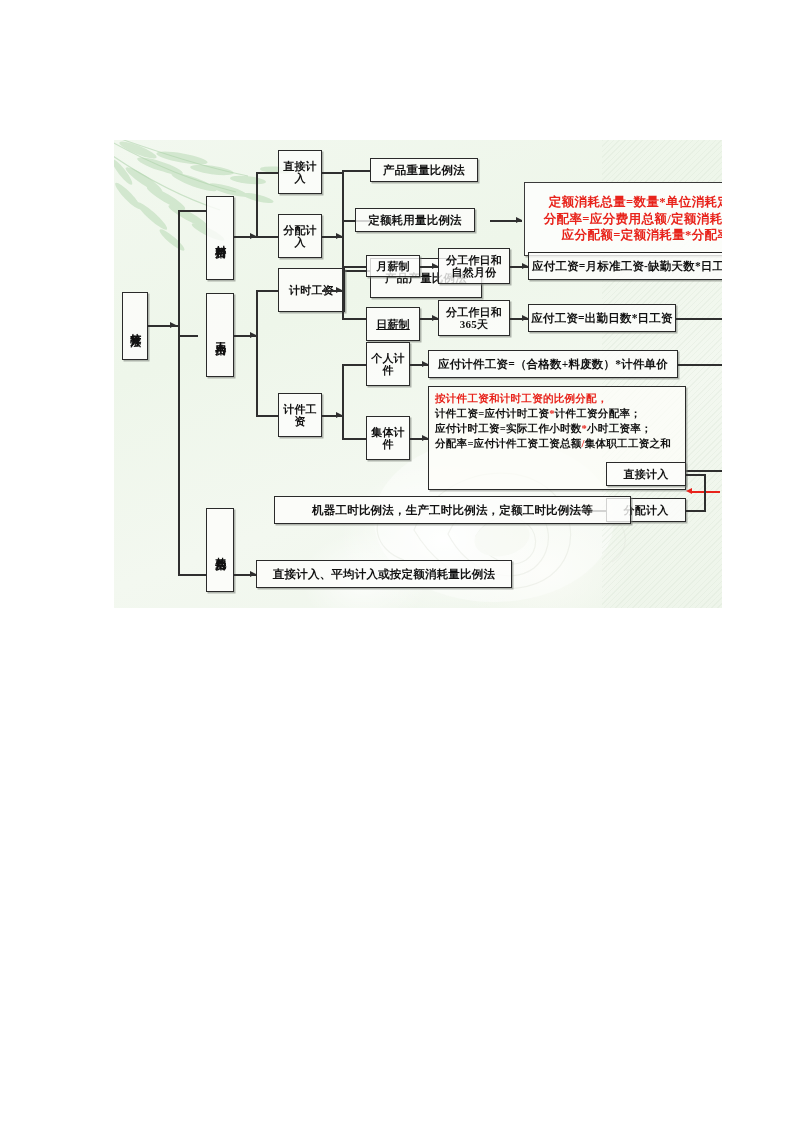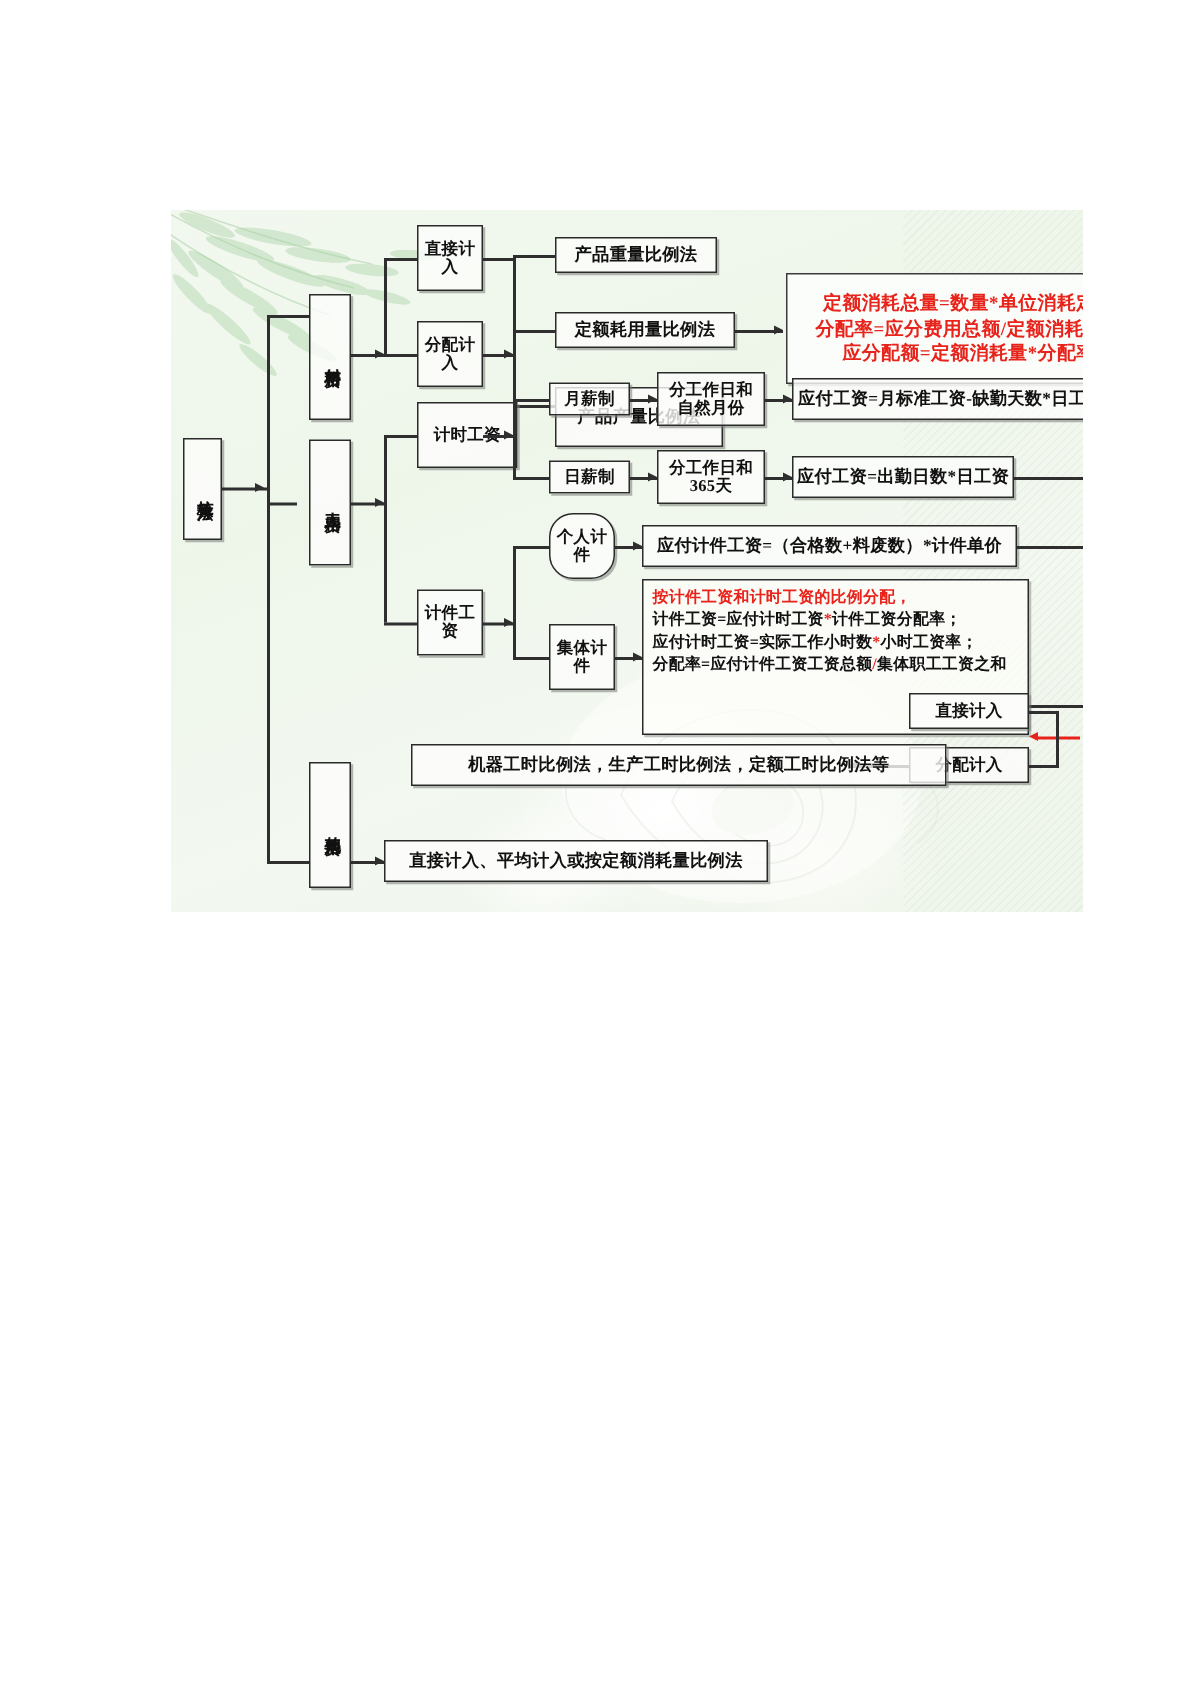--- a/index.html
+++ b/index.html
@@ -186,21 +186,21 @@
     <div class="ln-h" style="left:208px;top:96px;width:20px;"></div>
     <div class="arrow" style="left:222px;top:93px;"></div>
     <div class="ln-v" style="left:228px;top:30px;height:100px;"></div>
     <div class="ln-h" style="left:228px;top:30px;width:28px;"></div>
     <div class="ln-h" style="left:228px;top:80px;width:28px;"></div>
     <div class="ln-h" style="left:228px;top:130px;width:28px;"></div>
 
     <div class="ln-h" style="left:208px;top:32px;width:20px;"></div>
 
     <div class="box wide" style="left:256px;top:18px;width:108px;height:24px;">产品重量比例法</div>
-    <div class="box wide" style="left:256px;top:68px;width:120px;height:24px;">定额耗用量比例法</div>
+    <div class="box wide" style="left:241px;top:68px;width:120px;height:24px;">定额耗用量比例法</div>
     <div class="box wide" style="left:256px;top:118px;width:112px;height:40px;">产品产量比例法</div>
 
     <div class="ln-h" style="left:376px;top:80px;width:32px;"></div>
     <div class="arrow" style="left:402px;top:77px;"></div>
 
     <div class="box redbox" style="left:410px;top:42px;width:244px;height:74px;flex-direction:column;">
       <span>定额消耗总量=数量*单位消耗定额</span>
       <span>分配率=应分费用总额/定额消耗总量</span>
       <span>应分配额=定额消耗量*分配率</span>
     </div>
@@ -214,21 +214,21 @@
     <div class="box lv1" style="left:164px;top:128px;width:67px;height:44px;white-space:normal;word-break:break-all;">计时工资</div>
     <div class="box lv1" style="left:164px;top:253px;width:44px;height:44px;white-space:normal;word-break:break-all;">计件工资</div>
 
     <div class="ln-h" style="left:208px;top:150px;width:20px;"></div>
     <div class="arrow" style="left:222px;top:147px;"></div>
     <div class="ln-v" style="left:228px;top:126px;height:52px;"></div>
     <div class="ln-h" style="left:228px;top:126px;width:24px;"></div>
     <div class="ln-h" style="left:228px;top:178px;width:24px;"></div>
 
     <div class="box" style="left:252px;top:115px;width:54px;height:22px;">月薪制</div>
-    <div class="box" style="left:252px;top:167px;width:54px;height:22px;">日薪制</div>
+    <div class="box" style="left:252px;top:167px;width:54px;height:34px;text-decoration:underline;">日薪制</div>
 
     <div class="ln-h" style="left:306px;top:126px;width:18px;"></div>
     <div class="arrow" style="left:318px;top:123px;"></div>
     <div class="ln-h" style="left:306px;top:178px;width:18px;"></div>
     <div class="arrow" style="left:318px;top:175px;"></div>
 
     <div class="box" style="left:324px;top:108px;width:72px;height:36px;">分工作日和
 自然月份</div>
     <div class="box" style="left:324px;top:160px;width:72px;height:36px;">分工作日和
 365天</div>
@@ -240,21 +240,21 @@
 
     <div class="box formula" style="left:414px;top:112px;width:212px;height:28px;">应付工资=月标准工资-缺勤天数*日工资</div>
     <div class="box formula" style="left:414px;top:164px;width:148px;height:28px;">应付工资=出勤日数*日工资</div>
 
     <div class="ln-h" style="left:208px;top:275px;width:20px;"></div>
     <div class="arrow" style="left:222px;top:272px;"></div>
     <div class="ln-v" style="left:228px;top:224px;height:74px;"></div>
     <div class="ln-h" style="left:228px;top:224px;width:24px;"></div>
     <div class="ln-h" style="left:228px;top:298px;width:24px;"></div>
 
-    <div class="box lv1" style="left:252px;top:202px;width:44px;height:44px;white-space:normal;word-break:break-all;border-radius:16px;">个人计件</div>
+    <div class="box lv1" style="left:252px;top:202px;width:44px;height:44px;white-space:normal;word-break:break-all;">个人计件</div>
     <div class="box lv1" style="left:252px;top:276px;width:44px;height:44px;white-space:normal;word-break:break-all;">集体计件</div>
 
     <div class="ln-h" style="left:296px;top:224px;width:18px;"></div>
     <div class="arrow" style="left:308px;top:221px;"></div>
     <div class="ln-h" style="left:296px;top:298px;width:18px;"></div>
     <div class="arrow" style="left:308px;top:295px;"></div>
 
     <div class="box mixbox" style="left:314px;top:246px;width:258px;height:104px;">
       <span class="ln red">按计件工资和计时工资的比例分配，</span>
       <span class="ln"><span>计件工资=应付计时工资</span><span class="op">*</span><span>计件工资分配率；</span></span>

